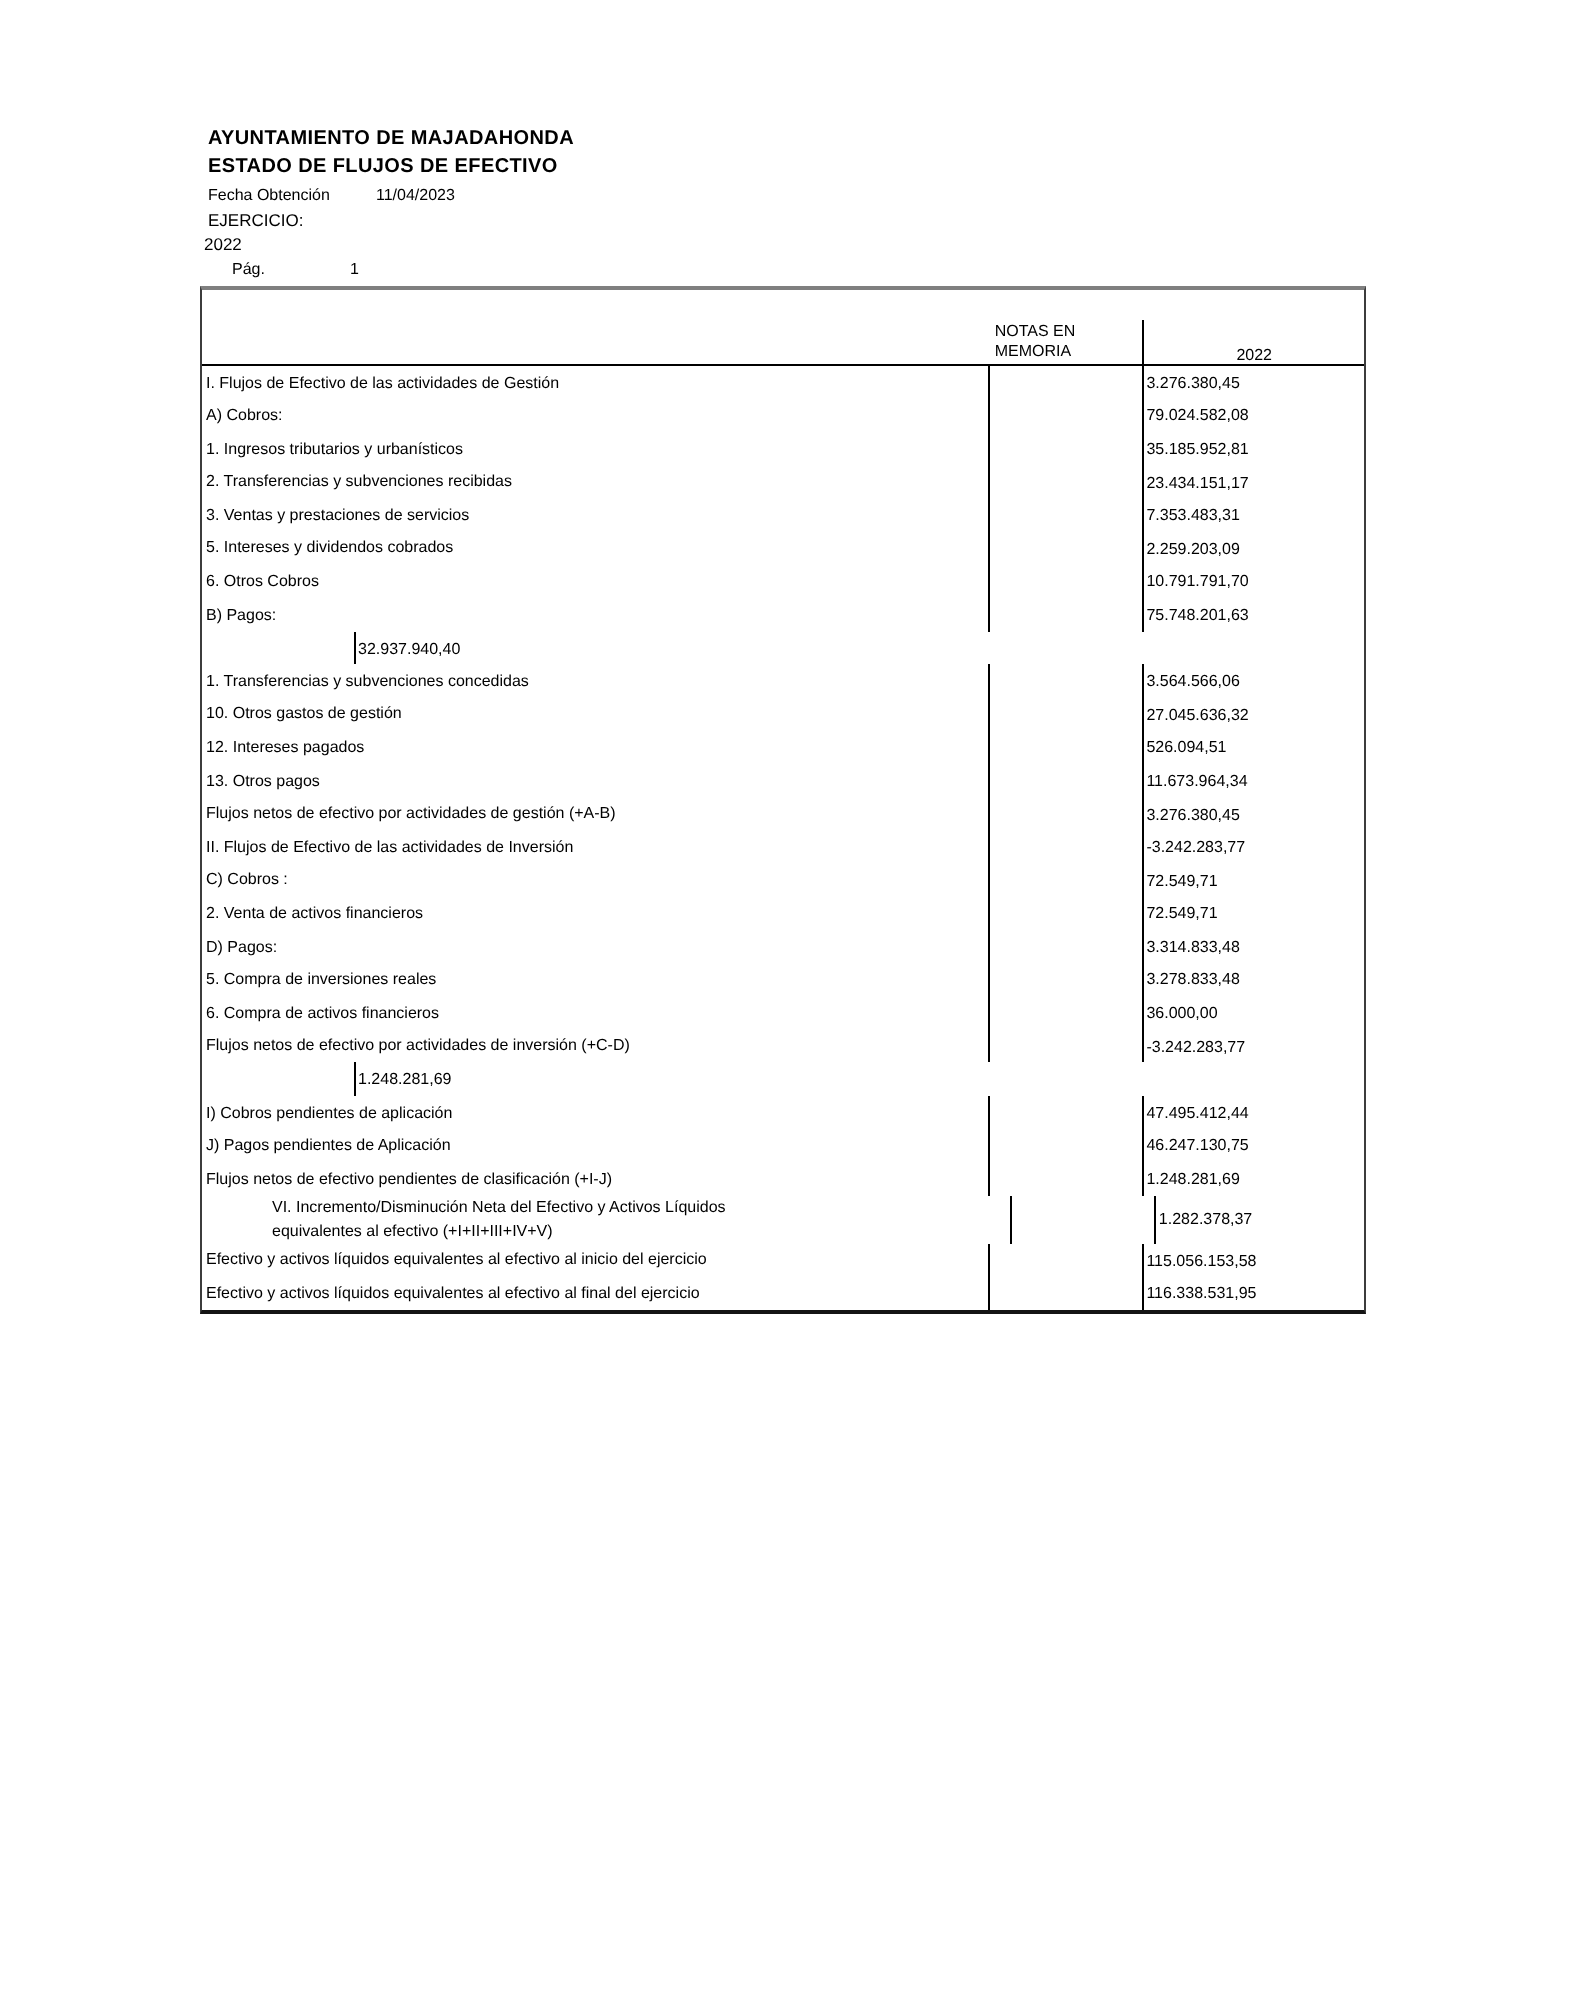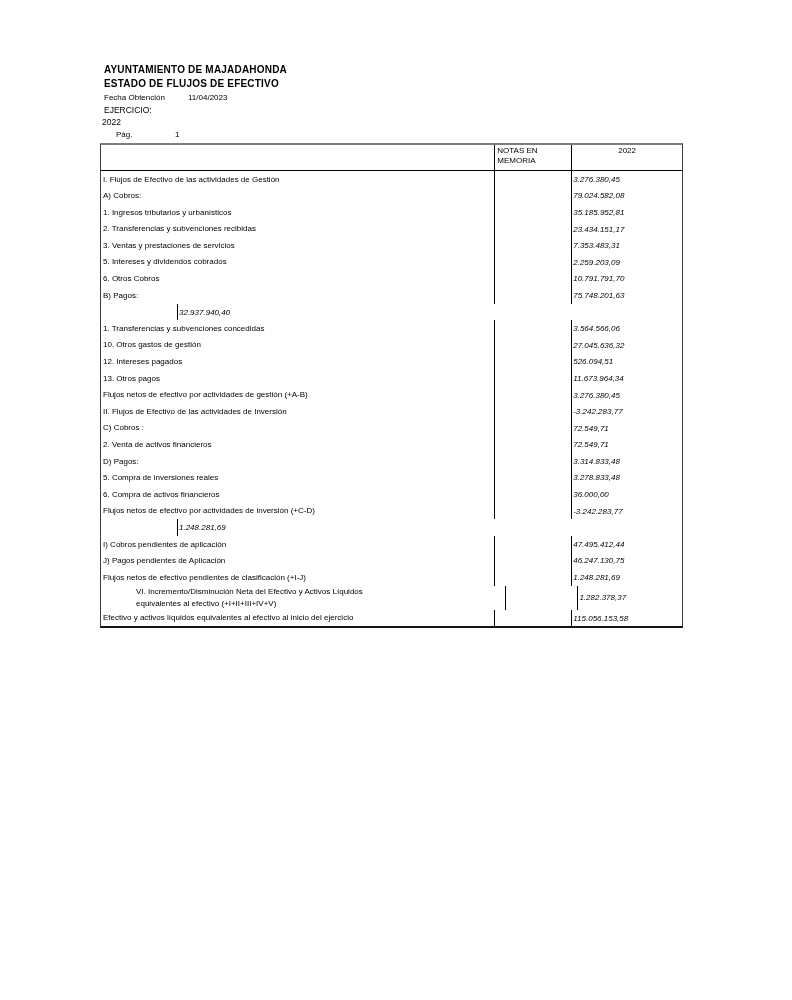--- a/index.html
+++ b/index.html
@@ -45,23 +45,24 @@
     width: 583px;
     box-sizing: border-box;
     border-left: 1px solid #3c3c3c;
     border-right: 1px solid #3c3c3c;
     border-top: 2px solid #7f7f7f;
     border-bottom: 2px solid #141414;
     background: #ffffff;
   }
   .thead {
     display: flex;
-    height: 26px;
+    height: 38px;
     border-bottom: 1px solid #000000;
     box-sizing: border-box;
+    align-items: flex-end;
   }
   .tc {
     box-sizing: border-box;
     overflow: hidden;
   }
   .col-label { width: 395px; border-right: 1px solid #000000; }
   .col-notas { width: 77px;  border-right: 1px solid #000000; }
   .col-value { width: 110px; }
   .thead .col-notas {
     font-size: 8px;
@@ -83,21 +84,21 @@
   .tbody .tc {
     height: 100%;
     display: flex;
     align-items: center;
   }
   .tbody .col-label {
     padding-left: 2px;
     white-space: pre-line;
     line-height: 1.45;
   }
-  .tbody .col-value { padding-left: 1px; font-style: italic; }
+  .tbody .col-value { padding-left: 1px; }
 </style>
 </head>
 <body>
 
 <div class="page">
 
   <div class="title-line t1">AYUNTAMIENTO DE MAJADAHONDA</div>
   <div class="title-line t2">ESTADO DE FLUJOS DE EFECTIVO</div>
 
   <div class="meta fecha-label">Fecha Obtención</div>
@@ -241,16 +242,21 @@
           <div class="tc col-label">VI. Incremento/Disminución Neta del Efectivo y Activos Líquidos
 equivalentes al efectivo (+I+II+III+IV+V)</div>
           <div class="tc col-notas"></div>
           <div class="tc col-value">1.282.378,37</div>
         </div>
         <div class="trow">
           <div class="tc col-label">Efectivo y activos líquidos equivalentes al efectivo al inicio del ejercicio</div>
           <div class="tc col-notas"></div>
           <div class="tc col-value">115.056.153,58</div>
         </div>
+        <div class="trow">
+          <div class="tc col-label">Efectivo y activos líquidos equivalentes al efectivo al final del ejercicio</div>
+          <div class="tc col-notas"></div>
+          <div class="tc col-value">116.338.531,95</div>
+        </div>
       </div>
   </div>
 
 </div>
 
 </body></html>

